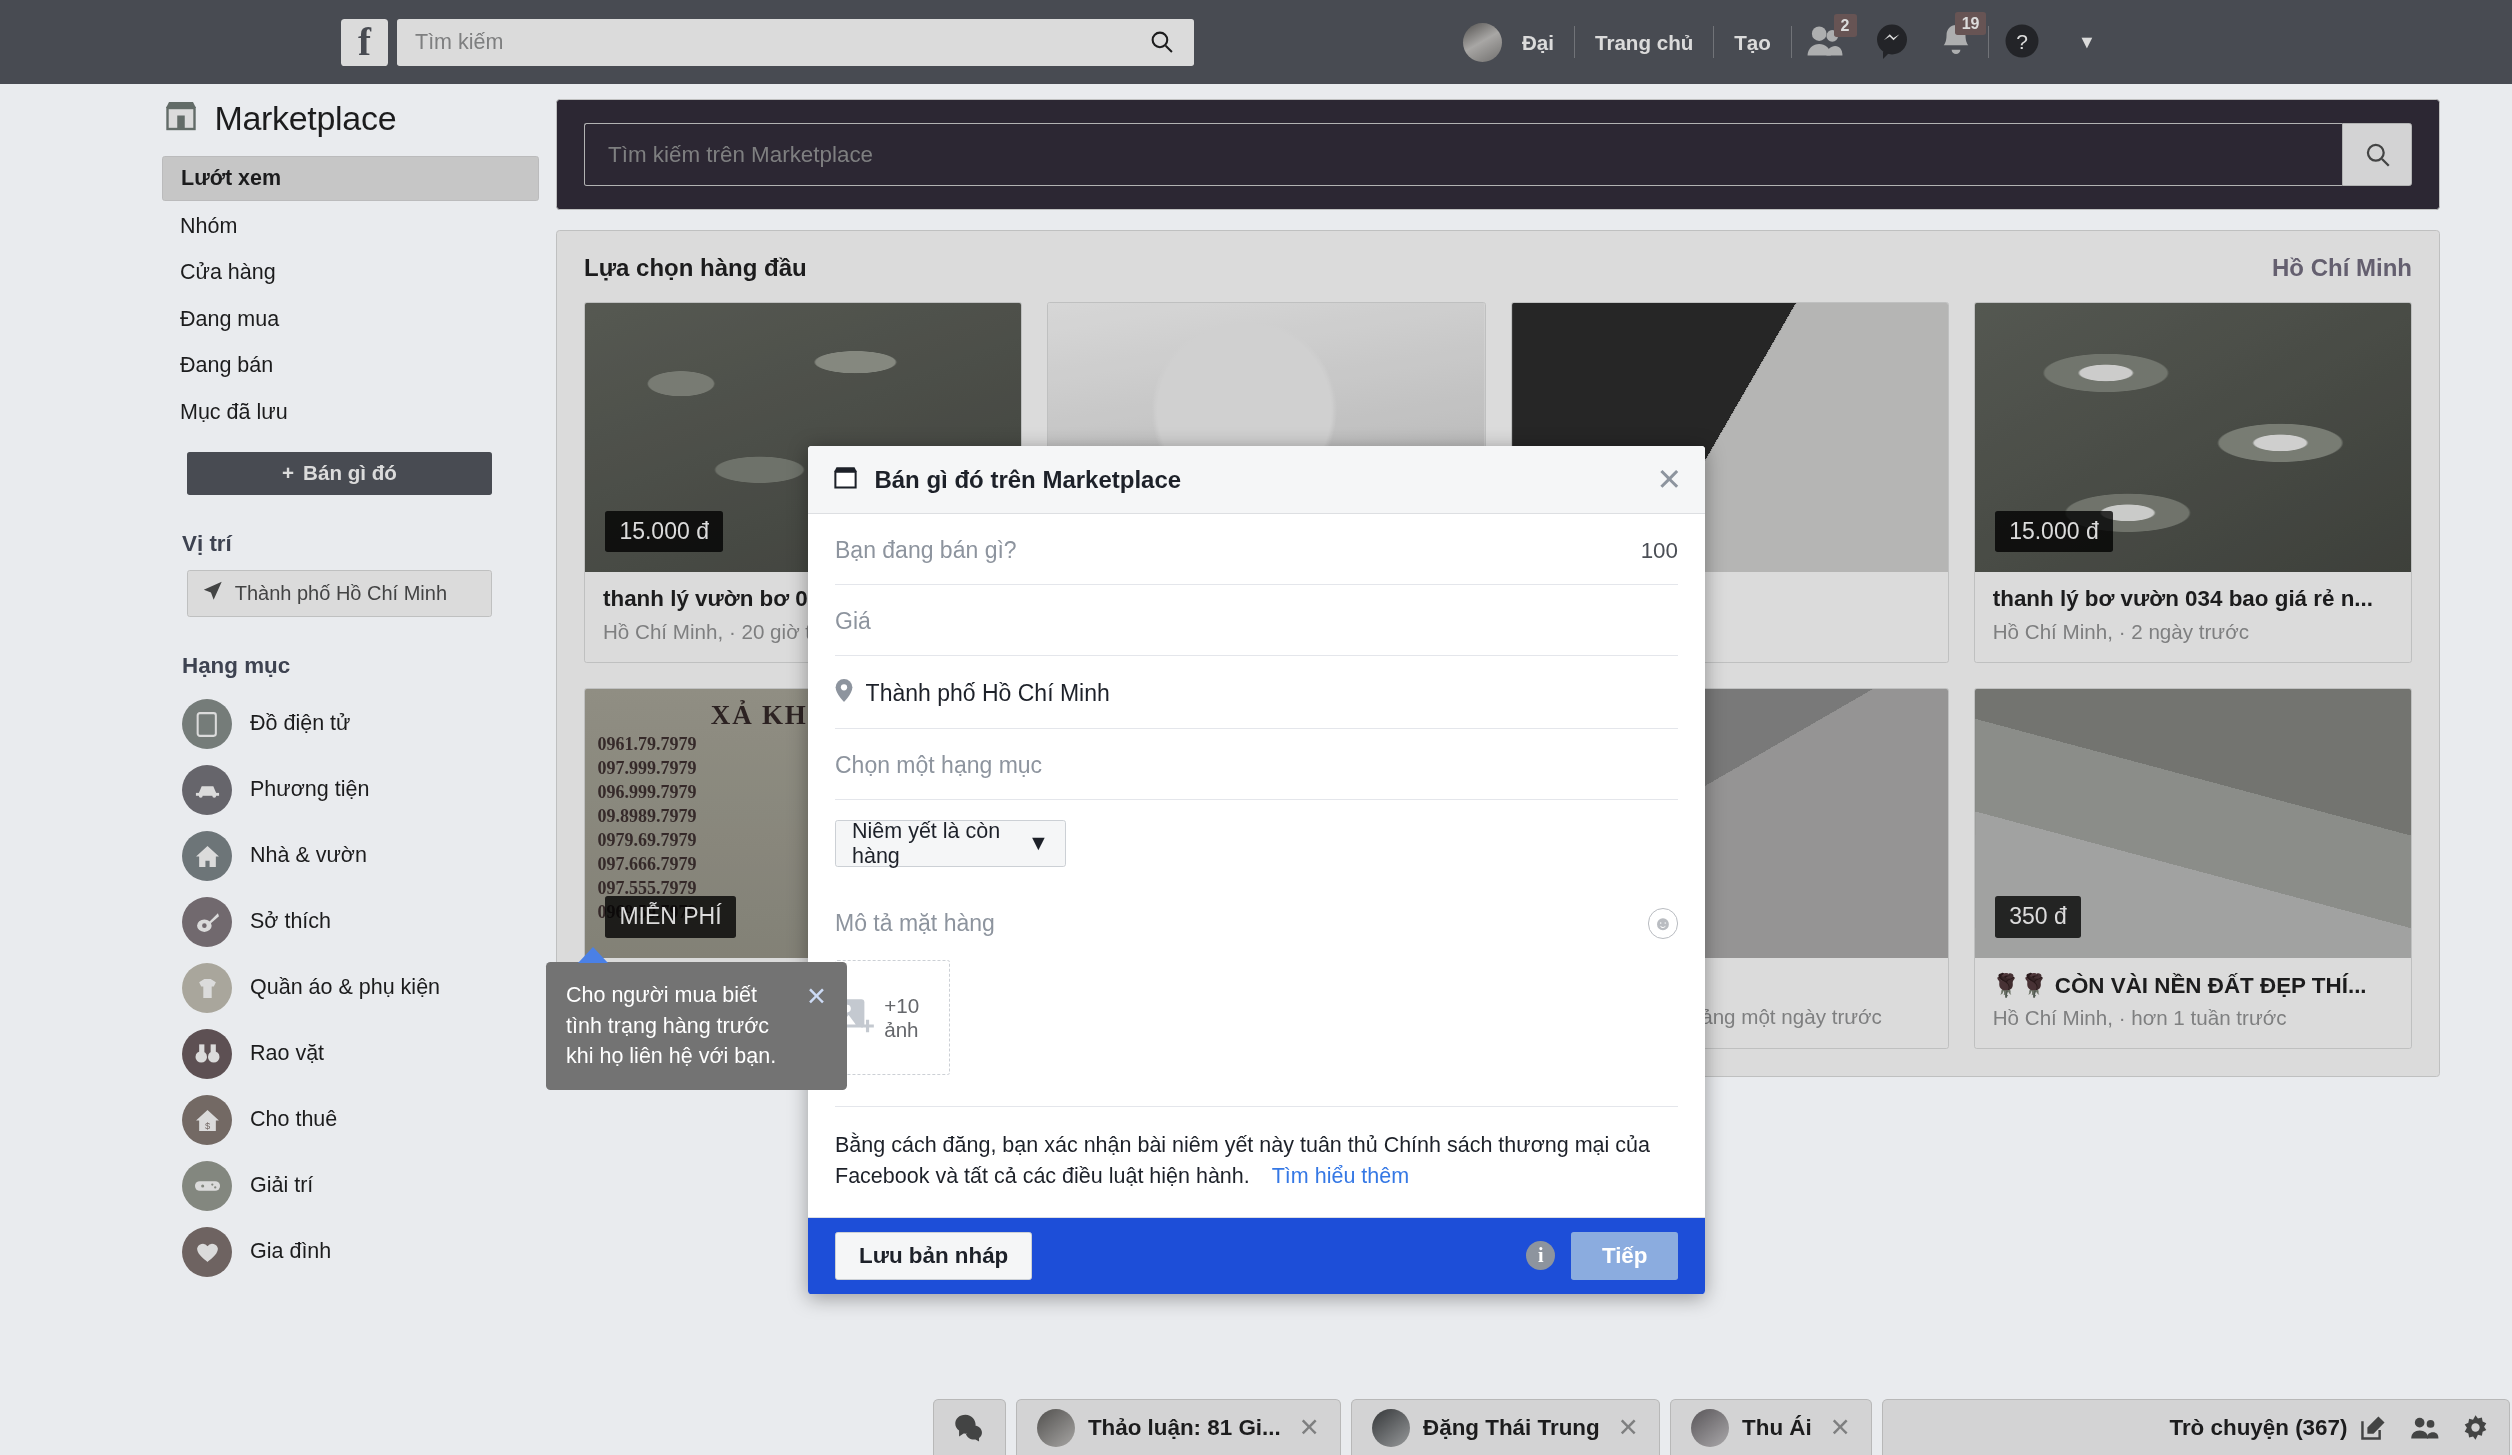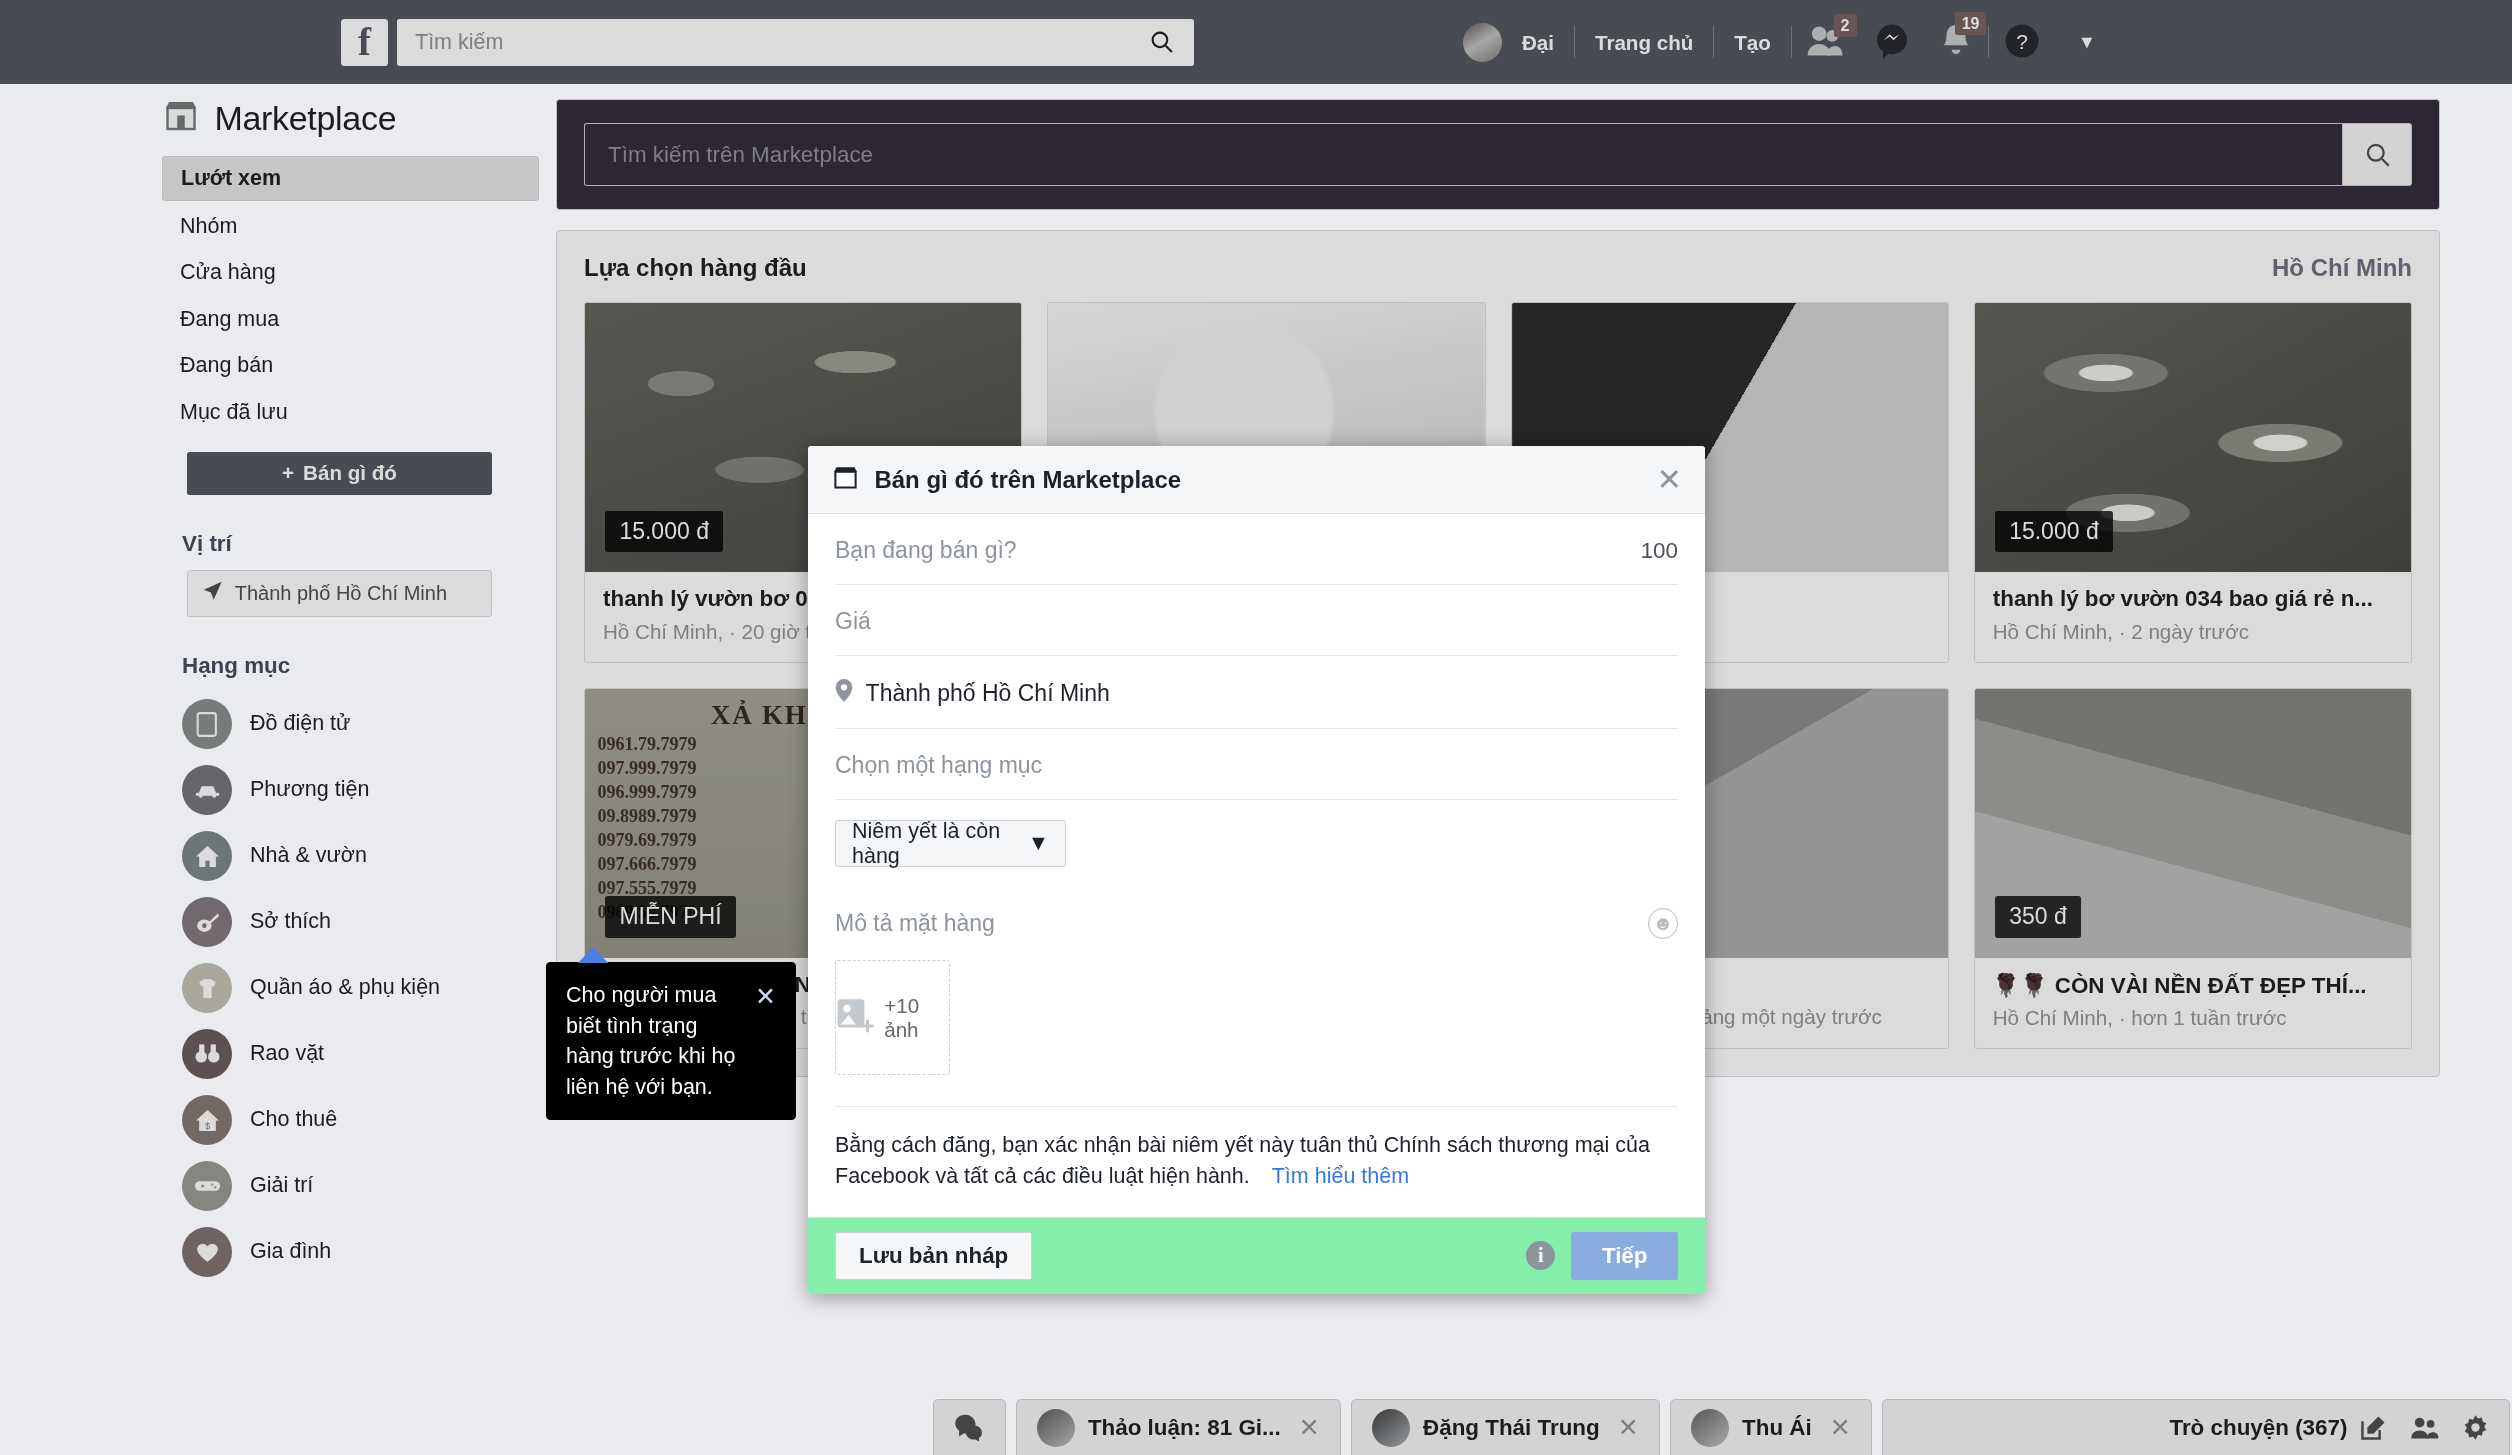--- a/index.html
+++ b/index.html
@@ -198,38 +198,38 @@
     display:flex; flex-direction:row; align-items:center; justify-content:center;
     gap: 7.2px; margin: 12.6px 0 30.5px 0;
   }
   .photo-box .lbl { font-size: 20.6px; color:#65676b; }
   .legal {
     border-top:0.9px solid #e4e6eb; padding: 23px 0 25px 0; font-size: 21.5px;
     color:#1d2129; line-height: 1.45;
   }
   .legal a { color:#3578e5; text-decoration:none;margin-left:16px; }
   .modal-foot {
-    background:#86efac; border-top:0.9px solid #dddfe2; border-radius: 0 0 3.6px 3.6px;
+    background:#1d4ed8; border-top:0.9px solid #dddfe2; border-radius: 0 0 3.6px 3.6px;
     height: 77px; display:flex; align-items:center; padding: 0 27px; gap: 16px;
   }
   .draft-btn {
     height: 48px; border:0.9px solid #ccd0d5; border-radius:2.7px; background:#f5f6f7;
     padding: 0 23px; font-size: 22.4px; font-weight:bold; color:#1d2129;
     display:flex; align-items:center;
   }
   .foot-info { margin-left:auto; width: 29px; height: 29px; border-radius:50%;
     background:#8d949e; color:#fff; font-size: 20px; font-weight:bold;
     display:flex; align-items:center; justify-content:center; font-family:"Liberation Serif",serif;}
   .next-btn {
     height: 48px; background:#8bacdf; color:#fff; border-radius:2.7px; padding: 0 30.5px;
     font-size: 22.4px; font-weight:bold; display:flex; align-items:center;
   }
   
   .tooltip {
-    position:absolute; left: 546px; top: 962px; width: 250px; background:#000000;
+    position:absolute; left: 546px; top: 962px; width: 301px; background:#737373;
     border-radius: 4.5px; color:#fff; font-size: 21.5px; line-height: 1.42;
     padding: 18px 20px; z-index: 60; display:flex; gap: 10.8px; align-items:flex-start;
   }
   .tooltip .arrow {
     position:absolute; top: -15.3px; left: 32px; width:0; height:0;
     border-left: 15.3px solid transparent; border-right: 15.3px solid transparent;
     border-bottom: 16px solid #4a80e6;
   }
   .tooltip .tx { color:#cddbf5; font-size: 25px; line-height: 1; margin-top: 3.6px; }
 </style>

